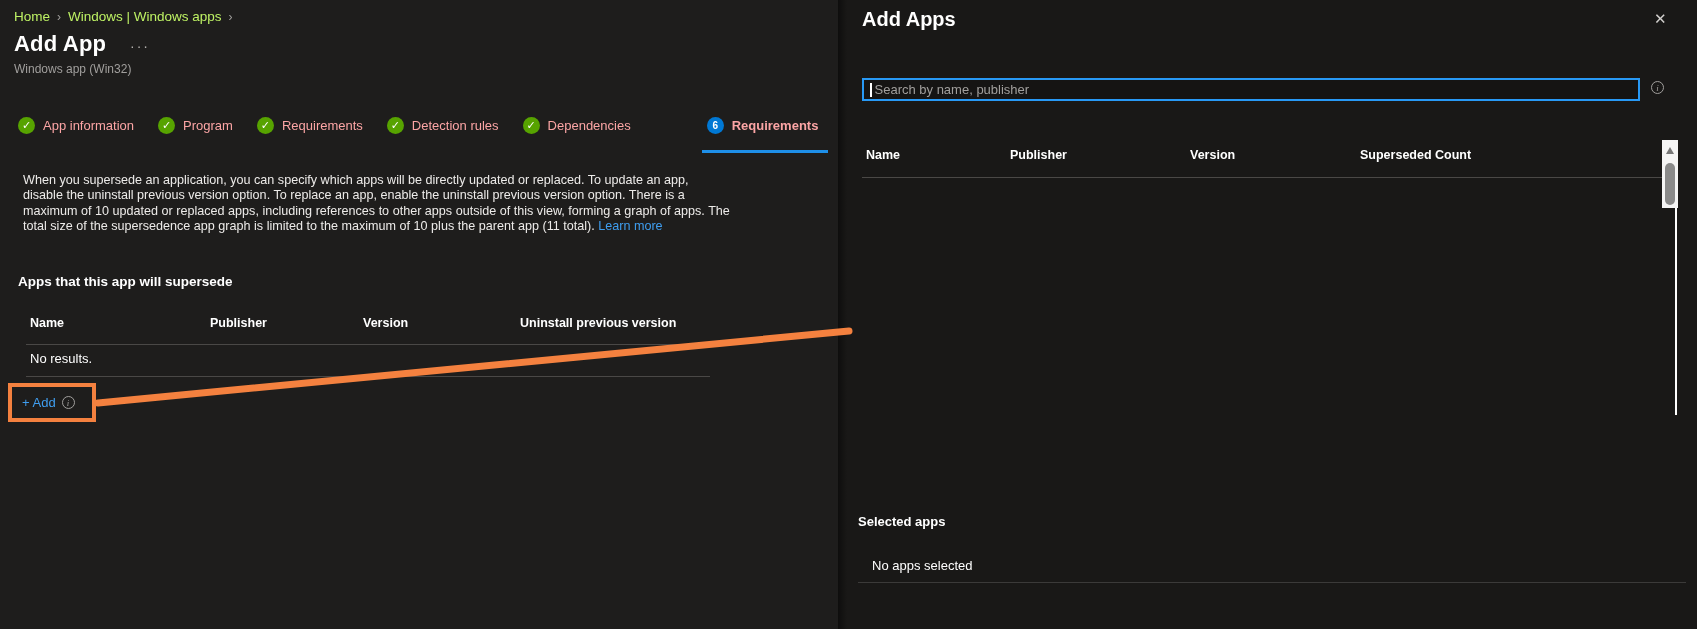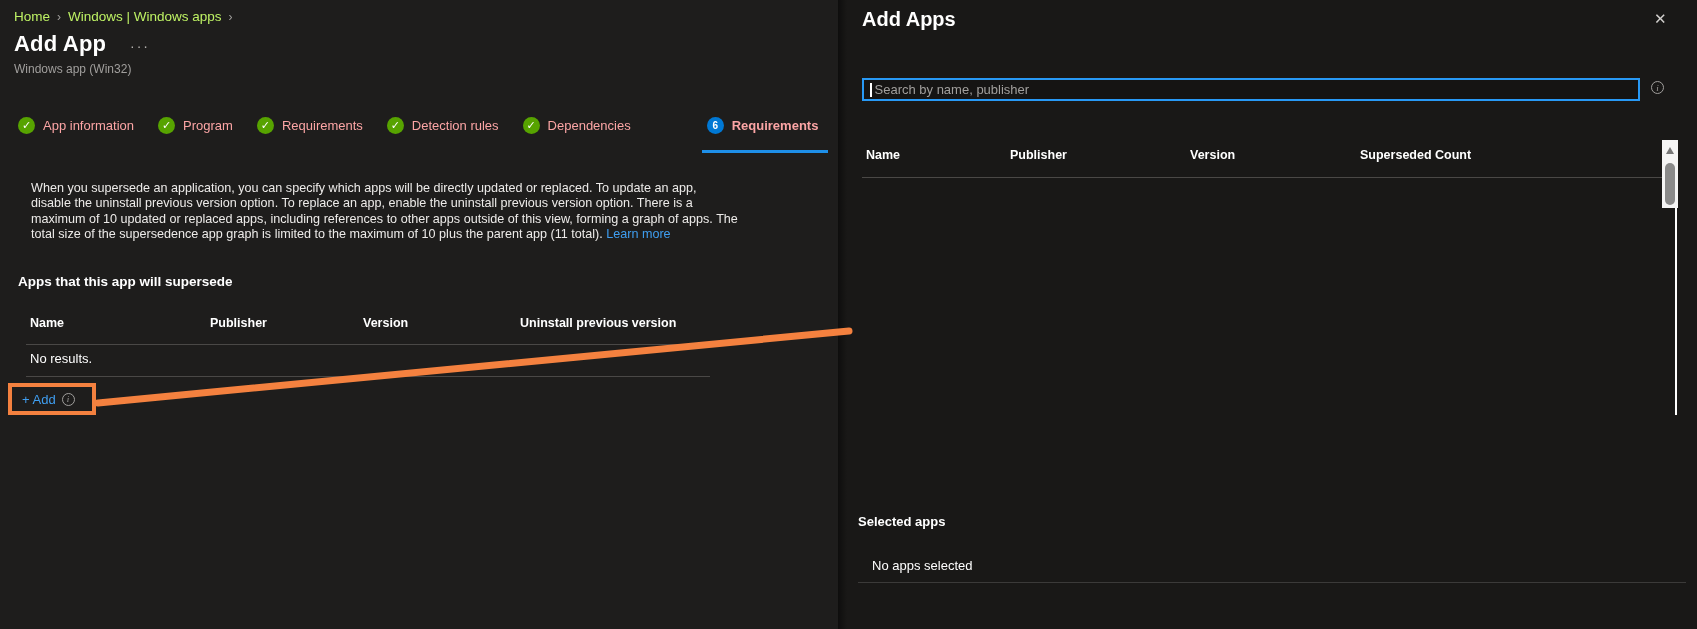--- a/index.html
+++ b/index.html
@@ -36,21 +36,21 @@
   .description { left:15px; top:165px; width:707px; font-size:12.6px; line-height:15.4px; color:#edebe9; }
   .link { color:#3f9ef0; text-decoration:none; cursor:pointer; }
 
   .section-heading { left:18px; top:274px; font-size:13.5px; font-weight:bold; }
 
   .mtable-header { left:26px; top:316px; width:690px; height:18px; }
   .mtable-header span, .ptable-header span { position:absolute; font-weight:bold; font-size:12.5px; white-space:nowrap; }
   .divider { height:1px; background:#4a4846; }
   .no-results { left:30px; top:351px; color:#ffffff; }
 
-  .add-box { left:8px; top:383px; width:88px; height:32px; border:4px solid #f4813f;
+  .add-box { left:8px; top:383px; width:88px; height:39px; border:4px solid #f4813f;
     display:flex; align-items:center; padding-left:10px; background:transparent; }
   .add-label { color:#3f9ef0; font-size:13px; cursor:pointer; white-space:nowrap; }
   .info-circle { width:13px; height:13px; border:1px solid #a19f9d; border-radius:50%;
     color:#a19f9d; font-size:9px; display:inline-flex; align-items:center; justify-content:center;
     font-family:"Liberation Serif", serif; font-style:italic; margin-left:6px; flex:0 0 auto; }
 
   .annotation-svg { left:0; top:0; pointer-events:none; }
 
   
   .panel { position:absolute; left:838px; top:0; width:859px; height:629px; background:#191817; }
@@ -119,21 +119,21 @@
       <span class="step-circle">✓</span>
       <span class="step-label">Dependencies</span>
     </div>
     <div class="step current">
       <span class="step-circle">6</span>
       <span class="step-label">Requirements</span>
     </div>
   </div>
   <div class="abs tab-underline"></div>
 
-  <p class="abs description" style="margin:16px;">
+  <p class="abs description" style="margin:8px;">
     <span>When you supersede an application, you can specify which apps will be directly updated or replaced. To update an app, disable the uninstall previous version option. To replace an app, enable the uninstall previous version option. There is a maximum of 10 updated or replaced apps, including references to other apps outside of this view, forming a graph of apps. The total size of the supersedence app graph is limited to the maximum of 10 plus the parent app (11 total).</span>
     <a class="link">Learn more</a>
   </p>
 
   <h2 class="abs section-heading" style="margin:0;">Apps that this app will supersede</h2>
 
   <div class="abs mtable-header">
     <span style="left:4px;">Name</span>
     <span style="left:184px;">Publisher</span>
     <span style="left:337px;">Version</span>

